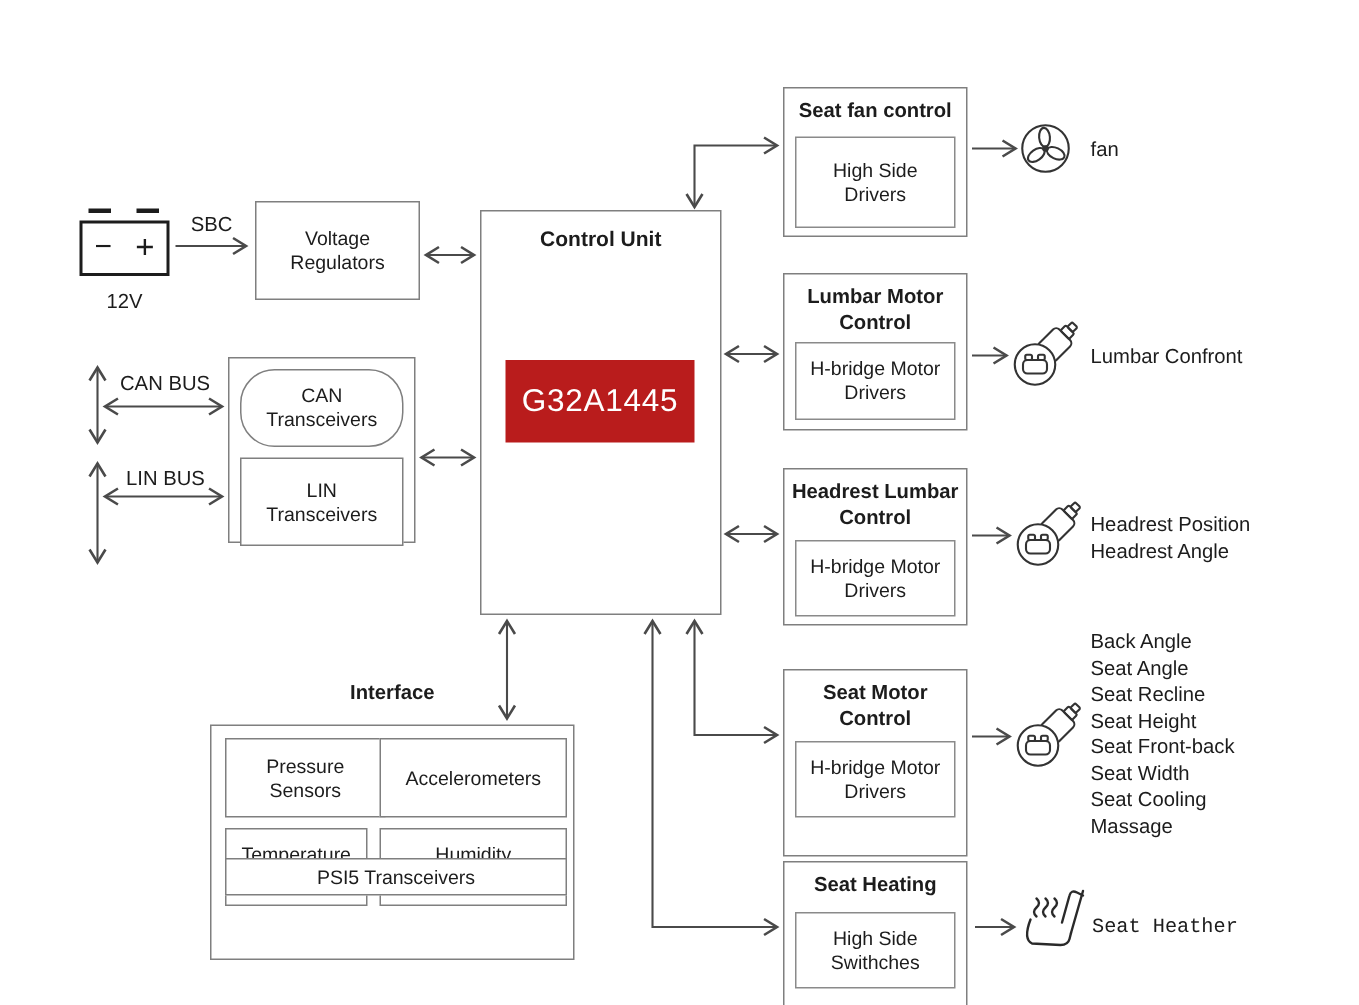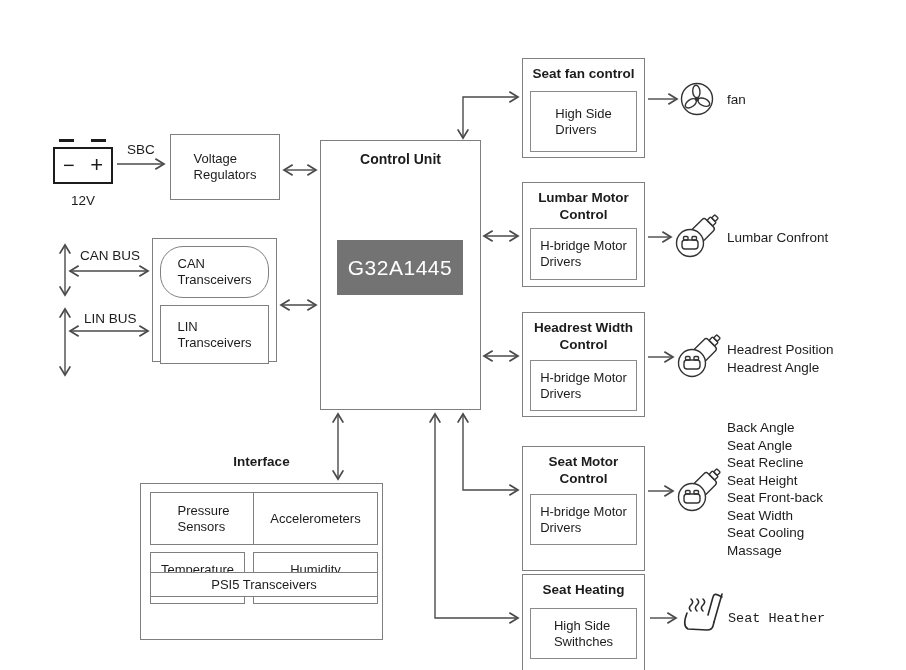--- a/index.html
+++ b/index.html
@@ -2,21 +2,21 @@
 <html><head>
 <meta charset="utf-8">
 <style>
   html,body{margin:0;padding:0;background:#ffffff;}
   .canvas{
     position:relative;width:906px;height:670px;background:#ffffff;
     font-family:"Liberation Sans",sans-serif;color:#1c1c1c;overflow:hidden;
   }
   .wires{position:absolute;left:0;top:0;width:906px;height:670px;}
   .box{position:absolute;border:1.5px solid #7f7f7f;background:#fff;box-sizing:border-box;}
-  .cell{display:flex;align-items:center;justify-content:center;
+  .cell{display:flex;align-items:center;justify-content:center;text-align:center;
         font-size:13px;line-height:16px;white-space:pre-line;}
   .lbl{position:absolute;font-size:13.5px;line-height:17px;white-space:pre-line;}
   .ctr{text-align:center;}
   .ttl{font-weight:600;font-size:13.5px;line-height:17px;text-align:center;white-space:pre-line;}
 
   
   .battery{position:absolute;left:53px;top:147px;width:60px;height:37px;
            border:2px solid #1c1c1c;box-sizing:border-box;background:#fff;}
   .term{position:absolute;top:-10px;height:3px;width:15px;background:#1c1c1c;}
   .term-l{left:4px;} .term-r{right:5px;}
@@ -119,21 +119,21 @@
   </div>
   <div class="lbl ctr" style="left:53px;top:192px;width:60px;">12V</div>
   <div class="lbl ctr" style="left:118px;top:141px;width:46px;">SBC</div>
 
   <div class="box cell" style="left:170px;top:134px;width:110px;height:66px;">Voltage
 Regulators</div>
 
   <div class="box cu">
     <div class="cu-title">Control Unit</div>
   </div>
-  <div class="chip" style="background: #737373;">G32A1445</div>
+  <div class="chip" style="background: #b91c1c;">G32A1445</div>
 
   <div class="lbl" style="left:80px;top:247px;">CAN BUS</div>
   <div class="lbl" style="left:84px;top:310px;">LIN BUS</div>
   <div class="box" style="left:152px;top:238px;width:125px;height:124px;"></div>
   <div class="box cell" style="left:160px;top:246px;width:109px;height:52px;border-radius:23px;">CAN
 Transceivers</div>
   <div class="box cell" style="left:160px;top:305px;width:109px;height:59px;">LIN
 Transceivers</div>
 
   <div class="lbl ttl" style="left:140px;top:453px;width:243px;">Interface</div>
@@ -154,21 +154,21 @@
   </div>
 
   <div class="rblock" style="top:182px;height:105px;">
     <div class="ttl">Lumbar Motor
 Control</div>
     <div class="inner cell" style="top:45px;height:52px;">H-bridge Motor
 Drivers</div>
   </div>
 
   <div class="rblock" style="top:312px;height:105px;">
-    <div class="ttl">Headrest Width
+    <div class="ttl">Headrest Lumbar
 Control</div>
     <div class="inner cell" style="top:47px;height:51px;">H-bridge Motor
 Drivers</div>
   </div>
 
   <div class="rblock" style="top:446px;height:125px;">
     <div class="ttl">Seat Motor
 Control</div>
     <div class="inner cell" style="top:47px;height:51px;">H-bridge Motor
 Drivers</div>

